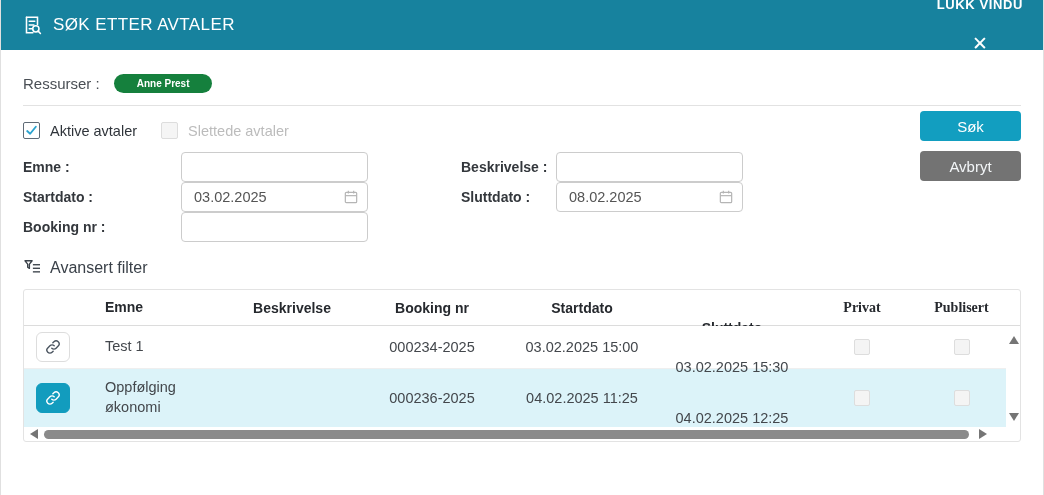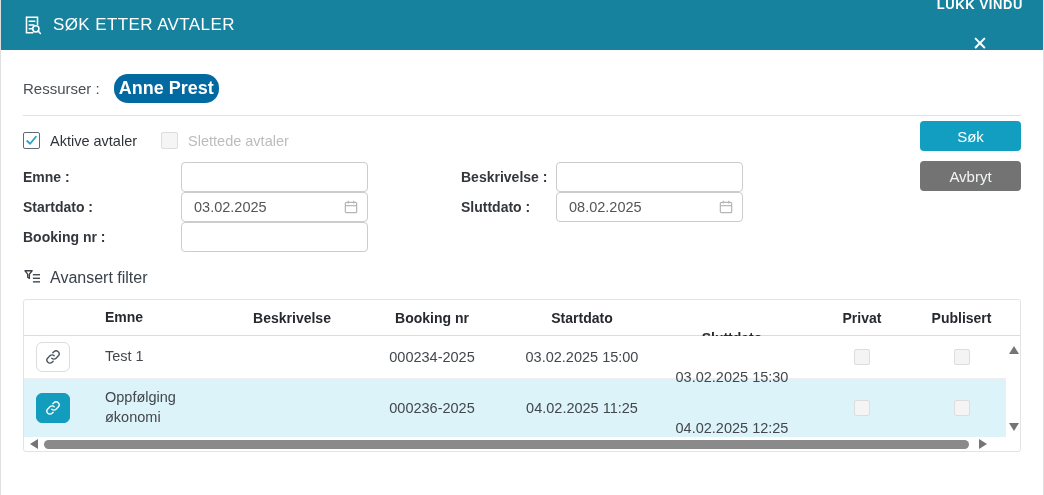--- a/index.html
+++ b/index.html
@@ -12,21 +12,21 @@
   .titlebar .t-title { font-size:17px; font-weight:500; letter-spacing:.4px; }
   .titlebar .t-right { margin-left:auto; display:flex; align-items:center; gap:22px;flex-direction:column; }
   .titlebar .t-close-label { font-size:13px; font-weight:600; letter-spacing:.6px; cursor:pointer; }
   .titlebar .t-x { font-size:19px; font-weight:400; cursor:pointer; line-height:1; }
 
   .content { padding:0 22px; }
 
   
   .resource-row { margin-top:24px; display:flex; align-items:center; }
   .resource-label { font-size:15px; color:#4a4f55; margin-right:14px; }
-  .resource-pill { background:#0369a1; color:#fff; font-size:18px; font-weight:700; padding:4px 5px; border-radius:14px; }
+  .resource-pill { background:#15803d; color:#fff; font-size:10px; font-weight:700; padding:4px 23px; border-radius:14px; }
   .divider { margin-top:12px; border-bottom:1px solid #e2e2e2; }
 
   
   .filter-section { position:relative; padding-top:16px; }
   .checkbox-row { display:flex; align-items:center; gap:10px; }
   .cbx { width:17px; height:17px; border:1px solid #5f6b76; border-radius:2px; background:#fff; display:inline-flex; align-items:center; justify-content:center; cursor:pointer; }
   .cbx svg { width:13px; height:13px; }
   .cbx-label { font-size:14.5px; color:#2f343a; margin-right:14px; }
   .cbx.disabled { border:1px solid #ddd; background:#f5f5f5; cursor:default; }
   .cbx-label.disabled { color:#bcbcbc; }
@@ -58,21 +58,21 @@
   .c { flex:0 0 auto; font-size:14.5px; color:#43474c; text-align:center; }
   .c-icon { width:58px; display:flex; justify-content:center; }
   .c-emne { width:145px; text-align:left; padding-left:23px; line-height:1.35; }
   .c-beskr { width:130px; }
   .c-booking { width:150px; }
   .c-start { width:150px; }
   .c-slutt { width:150px;margin-top:40px; }
   .c-privat { width:110px; display:flex; justify-content:center; }
   .c-publ { width:89px; display:flex; justify-content:center; }
   .thead .c { color:#26292e; font-size:14px; }
-  .thead .c-privat, .thead .c-publ { display:block; }
+  .thead .c-privat, .thead .c-publ { display:block;font-family:Liberation Serif, serif; }
 
   .link-btn { width:34px; height:30px; border-radius:6px; display:flex; align-items:center; justify-content:center; cursor:pointer; }
   .link-btn.plain { background:#fff; border:1px solid #ddd; color:#4b5560; }
   .link-btn.filled { background:#129CBE; border:1px solid #129CBE; color:#fff; }
   .link-btn svg { width:16px; height:16px; }
 
   .tbl-cbx { width:16px; height:16px; border:1px solid #ddd; border-radius:2px; background:#f4f4f4; }
 
   .v-gutter { flex:0 0 16px; display:flex; flex-direction:column; justify-content:space-between; align-items:center; padding:10px 0 6px 0; }
   .arr { width:0; height:0; cursor:pointer; }

